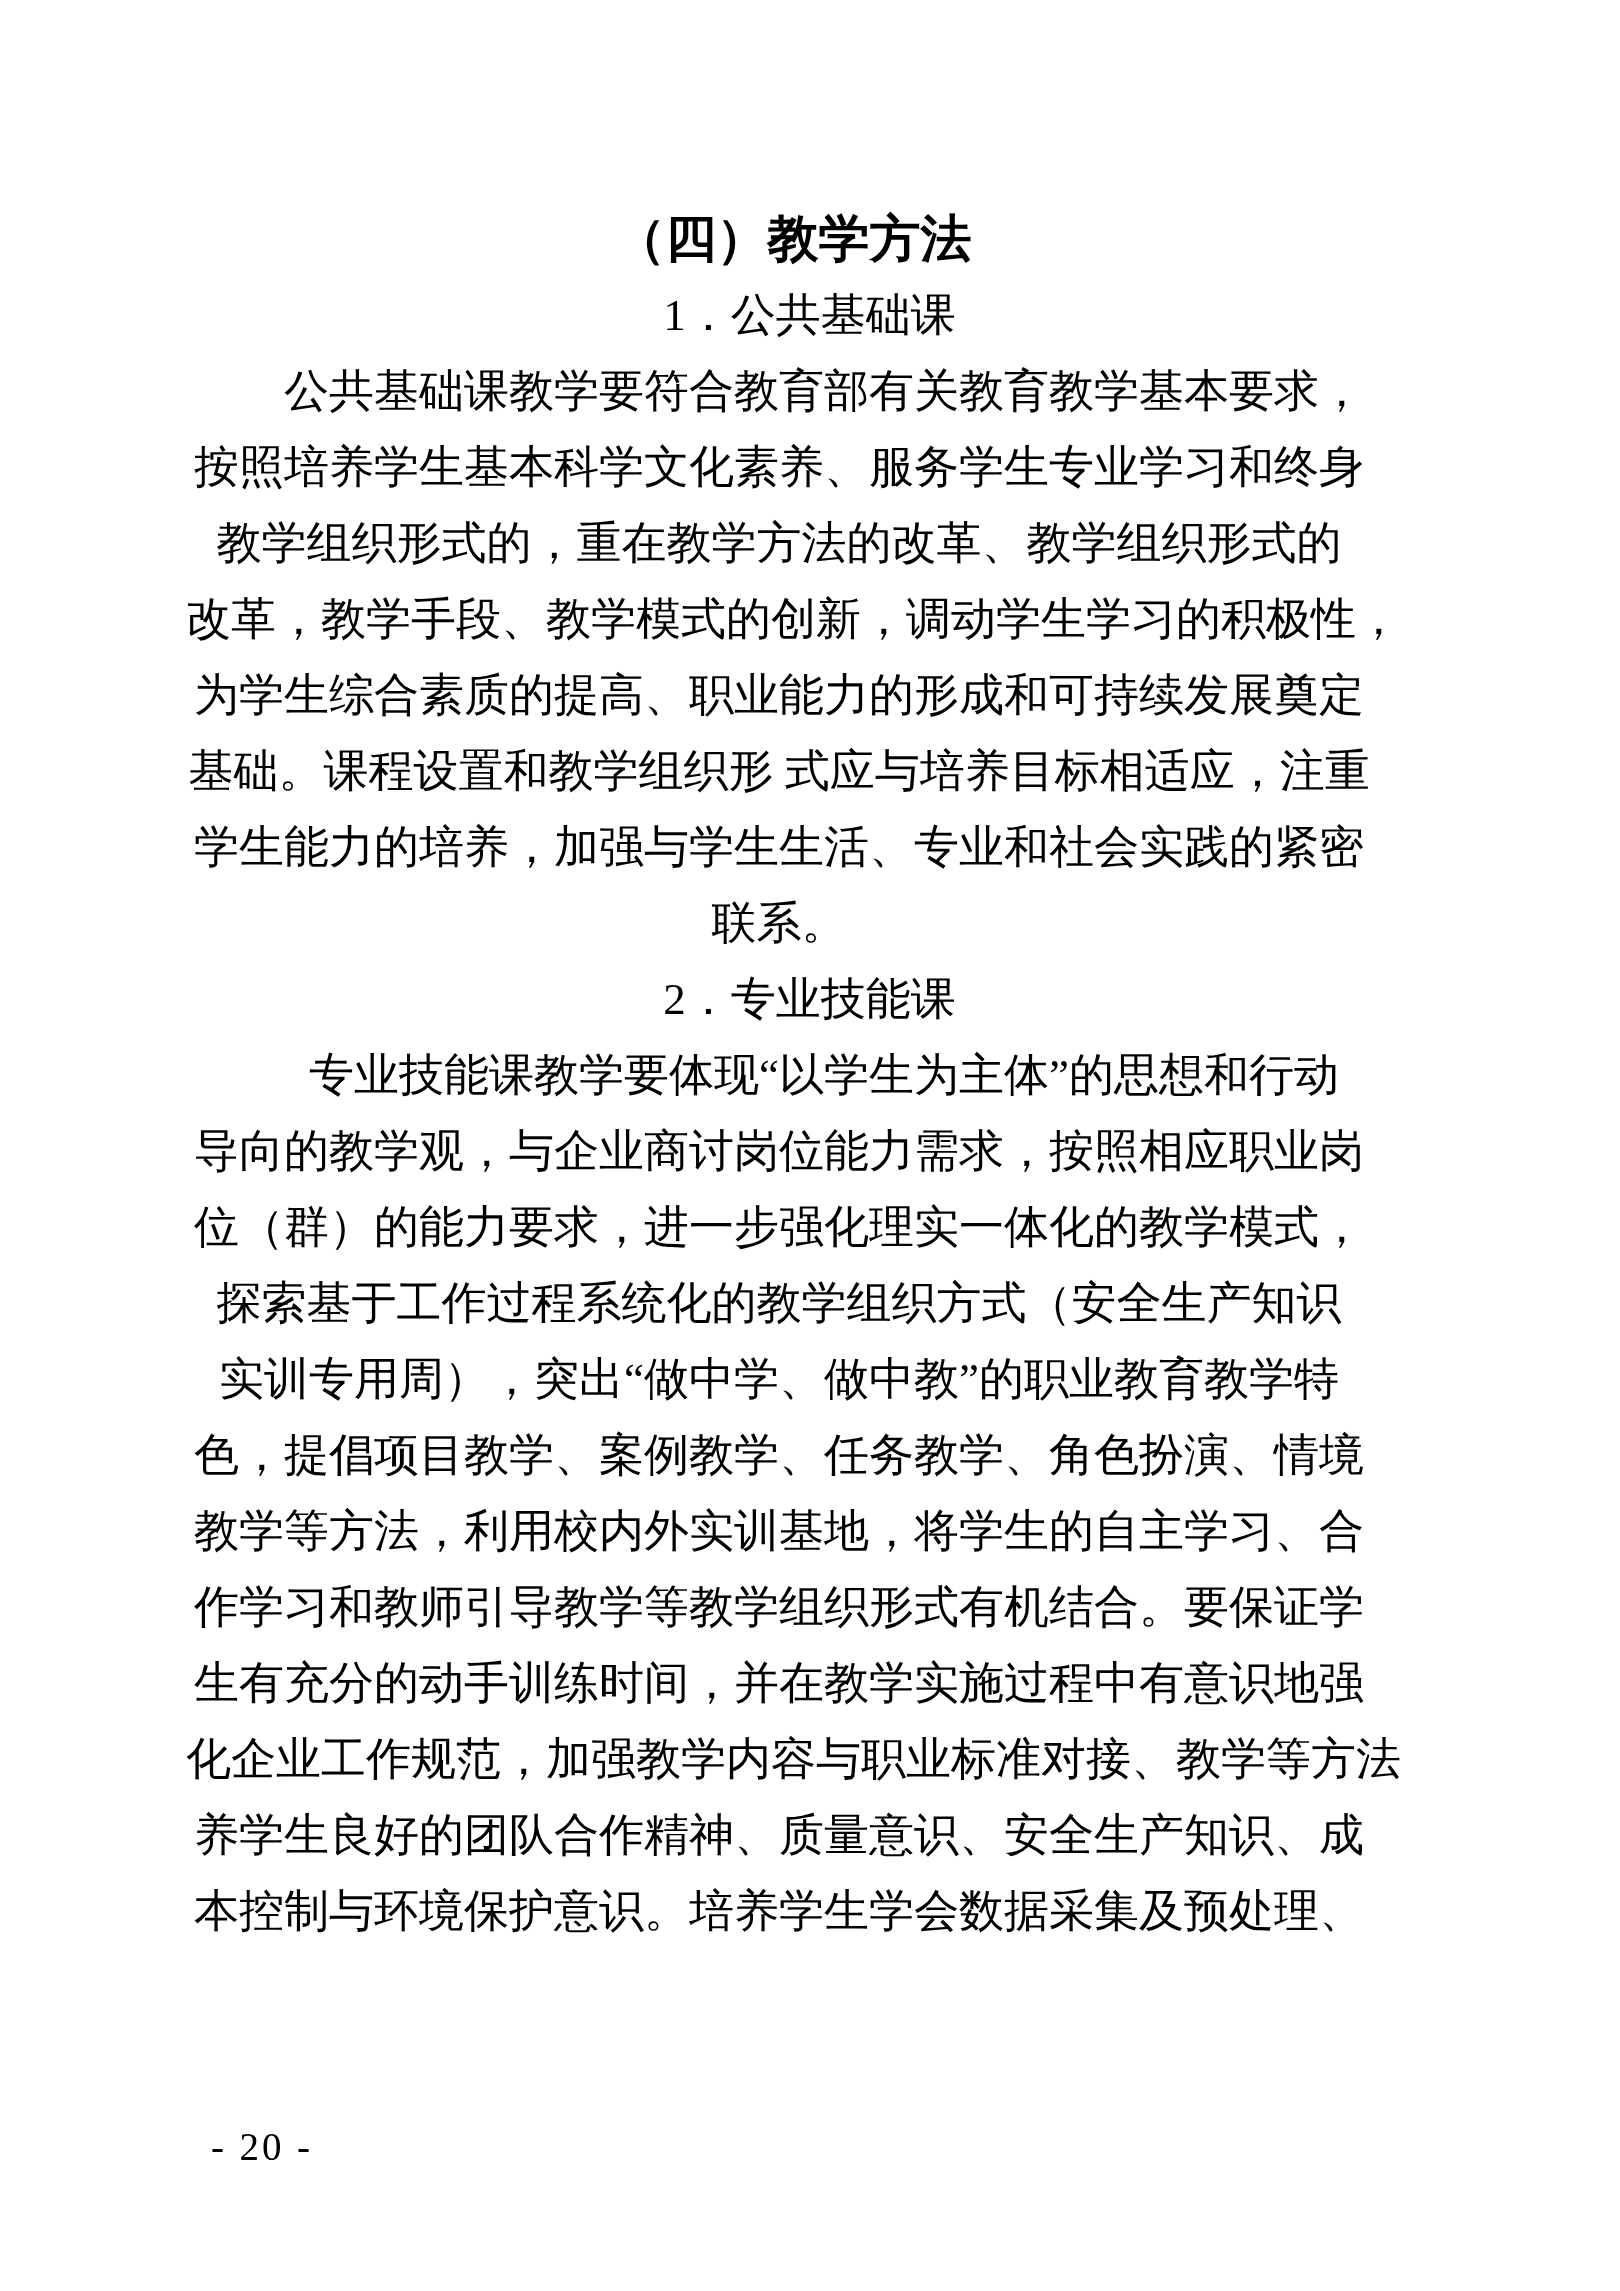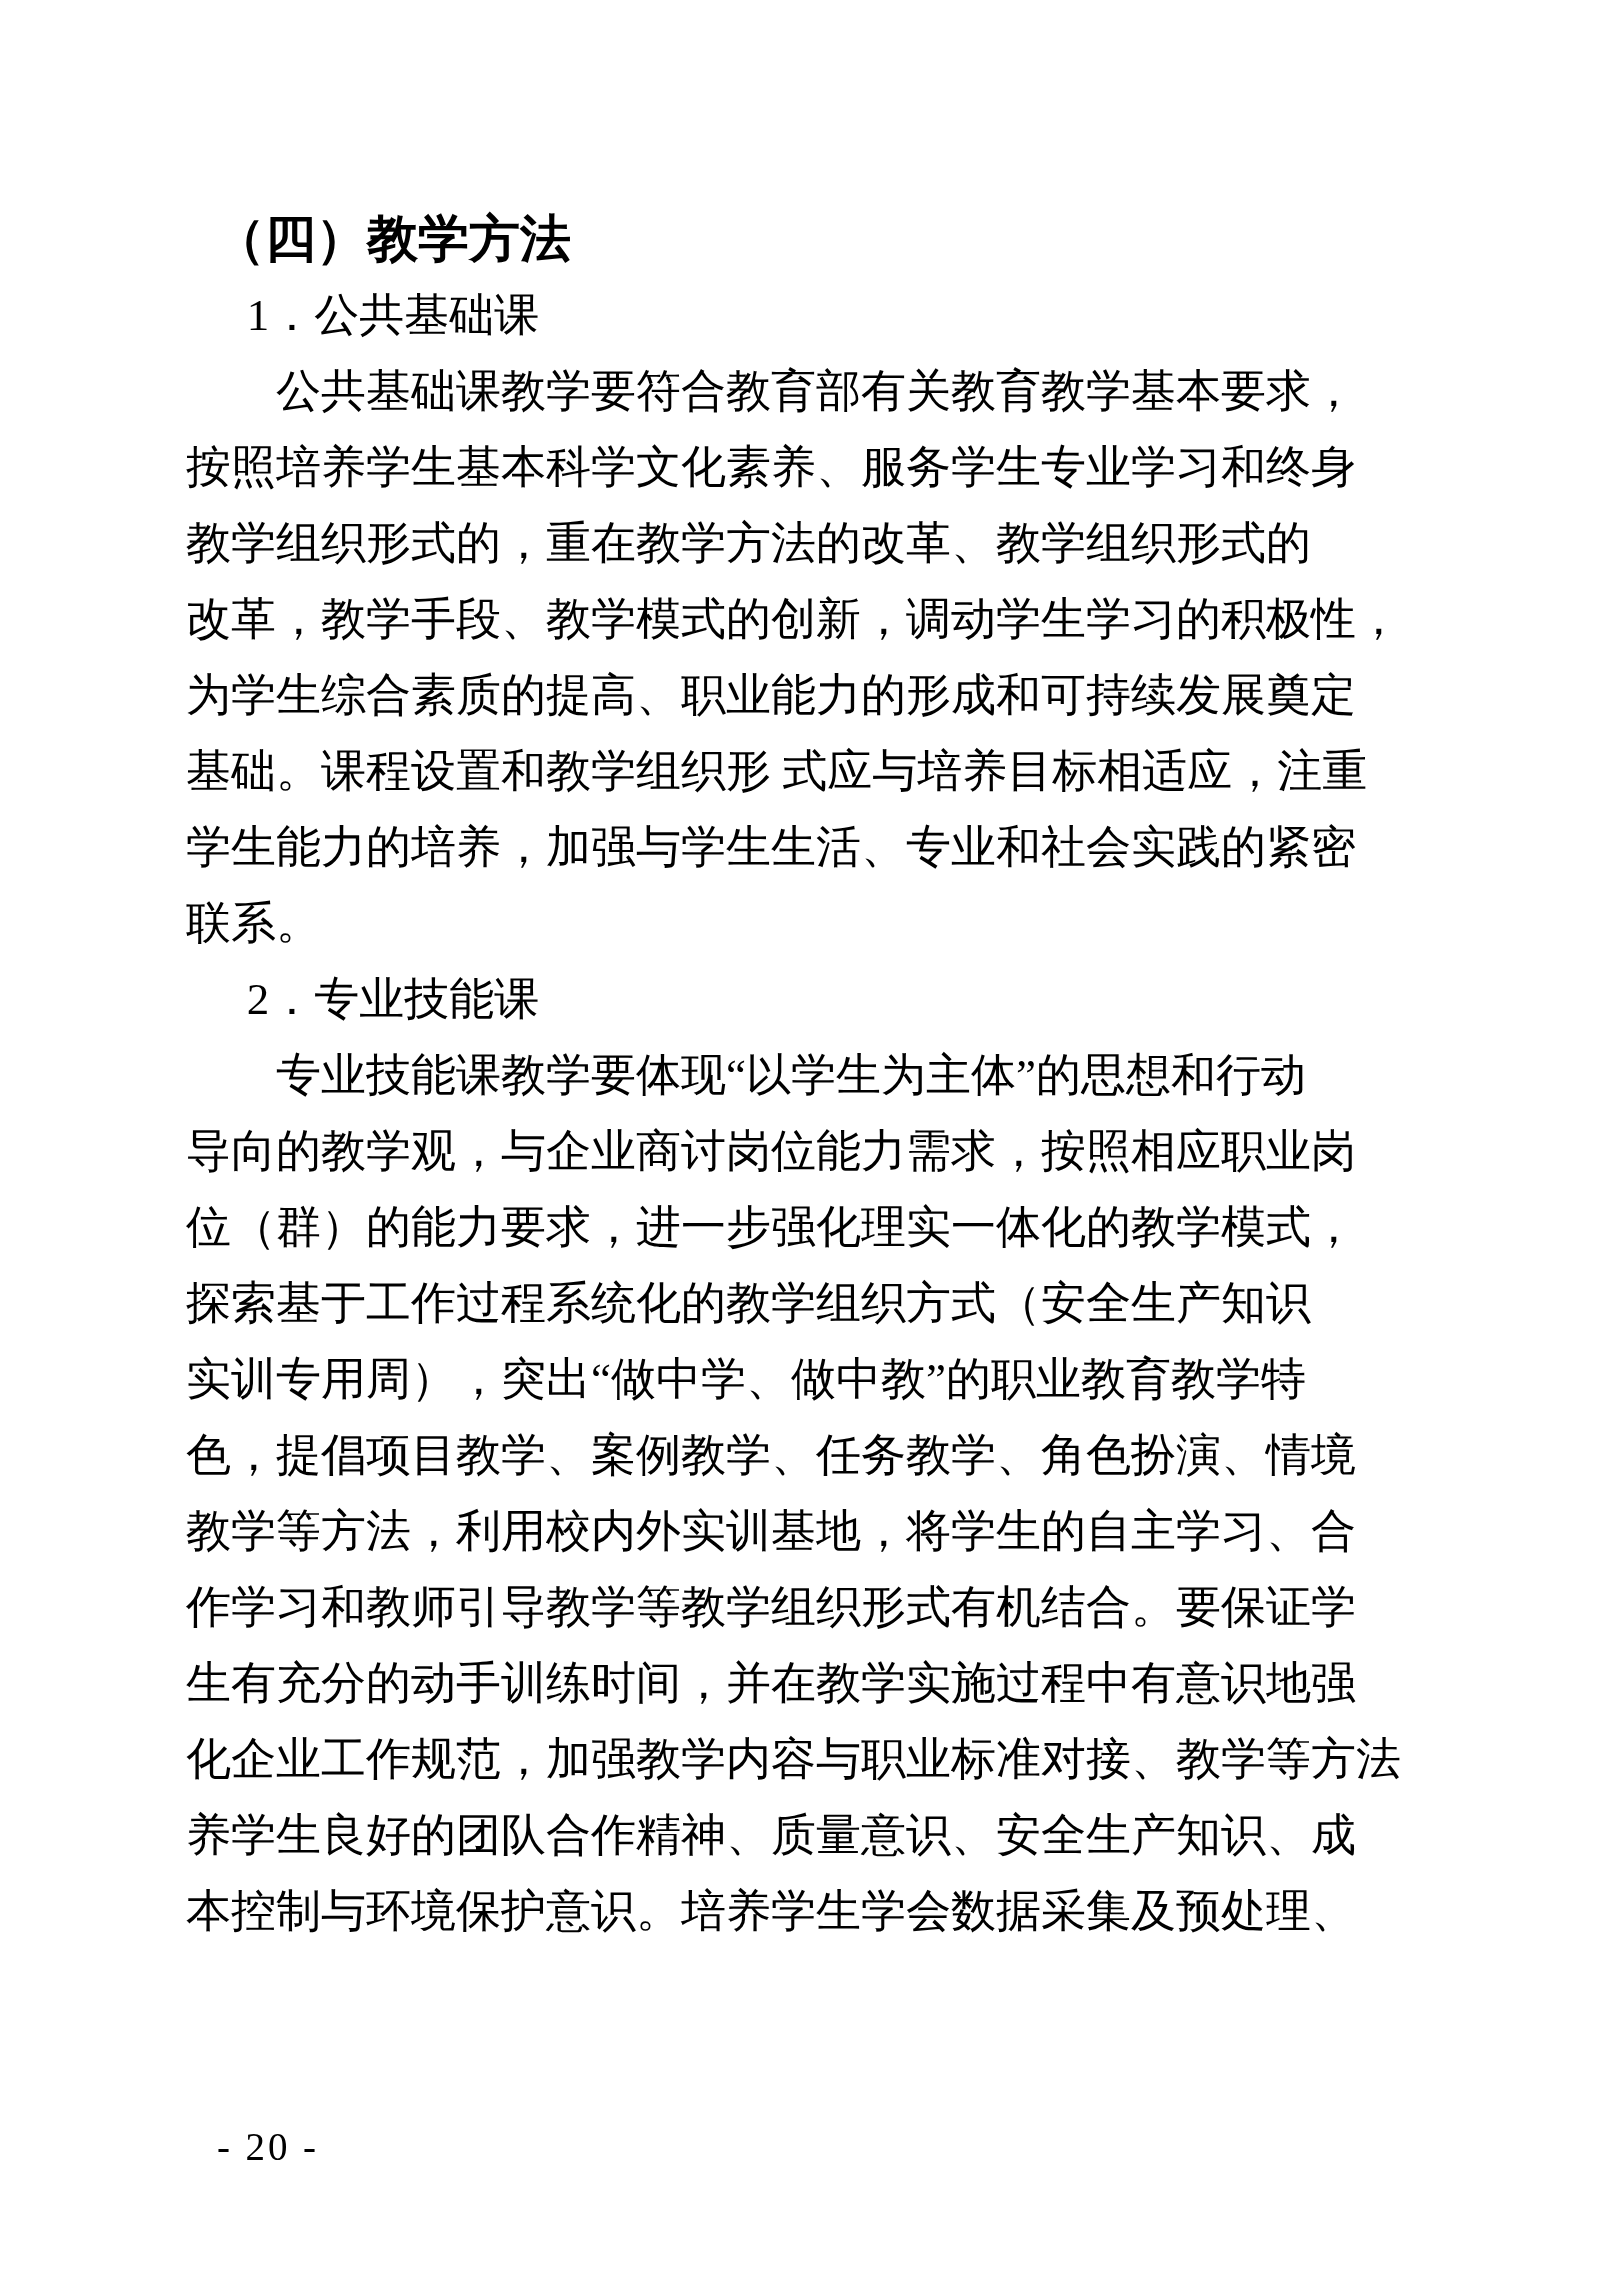--- a/index.html
+++ b/index.html
@@ -24,36 +24,36 @@
     position: absolute;
     left: 186px;
     top: 201px;
     width: 1186px;
   }
   .line {
     height: 76px;
     line-height: 76px;
     font-size: 45px;
     white-space: nowrap;
-    text-align: left;
+    text-align: center;
   }
   .heading {
     font-size: 51px;
     font-weight: 700;
     text-indent: 0.55em;
   }
   .subtitle {
     text-indent: 1.35em;
   }
   .indent {
     text-indent: 2em;
   }
   .page-number {
     position: absolute;
-    left: 217px;
+    left: 211px;
     top: 2125px;
     font-size: 39px;
     line-height: 43px;
     letter-spacing: 2.9px;
   }
 </style>
 </head>
 <body>
 
 <div class="page">

